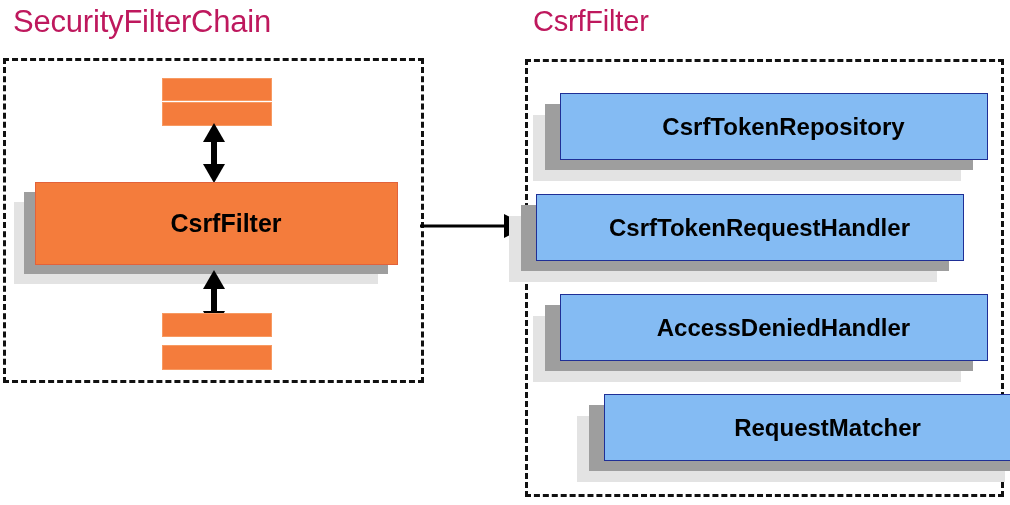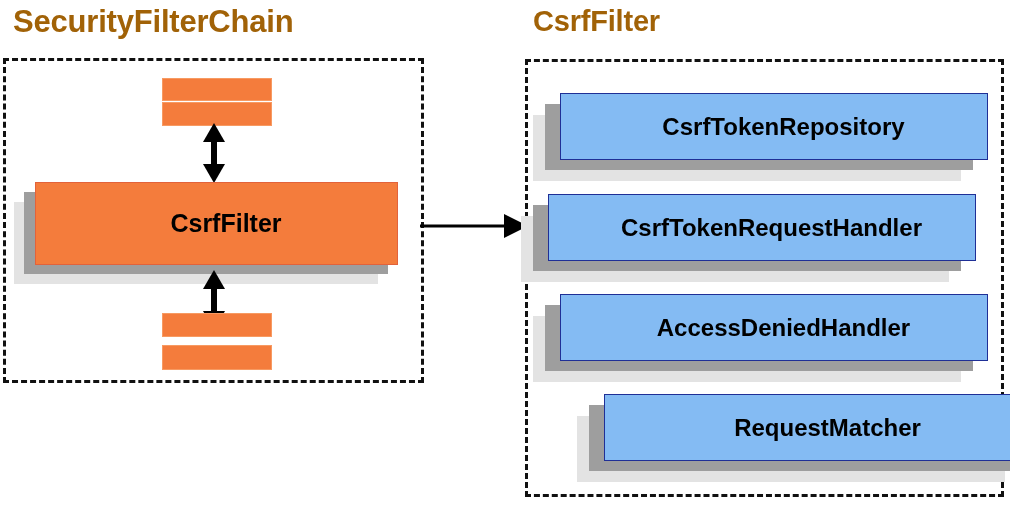--- a/index.html
+++ b/index.html
@@ -7,22 +7,22 @@
     width:1010px;height:505px;
     background:#ffffff;
     font-family:"Liberation Sans", sans-serif;
     overflow:hidden;
   }
   #stage{position:relative;width:1010px;height:505px;}
 
   
   .panel-title{
     position:absolute;
-    font-weight:bold;
-    color:#a16207;
+    font-weight:normal;
+    color:#be185d;
     white-space:nowrap;
     letter-spacing:-0.2px;
   }
   #title-left{left:13px;top:4px;font-size:31px;}
   #title-right{left:533px;top:5px;font-size:29px;}
 
   
   .dashed-box{
     position:absolute;
     background:#ffffff;
@@ -78,21 +78,21 @@
   
   .blue-card{width:455px;height:88px;}
   .blue-card .shadow-far{left:0px;  top:22px; width:428px;height:66px;}
   .blue-card .shadow-near{left:12px;top:11px; width:428px;height:66px;}
   .blue-card .face{
     left:27px;top:0px;width:428px;height:67px;
     background:#84BBF3;border:1px solid #1F2F96;
     font-size:24px;
   }
   #card-blue-0{left:533px;top:93px;}
-  #card-blue-1{left:521px;top:194px;}
+  #card-blue-1{left:509px;top:194px;}
   #card-blue-2{left:533px;top:294px;border-radius:10px;}
   #card-blue-3{left:533px;top:394px;margin-left:44px;}
 
   
   .arrow-svg{position:absolute;overflow:visible;}
   #arrow-up{left:200px;top:123px;}
   #arrow-down{left:200px;top:270px;}
   #arrow-right{left:420px;top:210px;}
 </style>
 </head>

